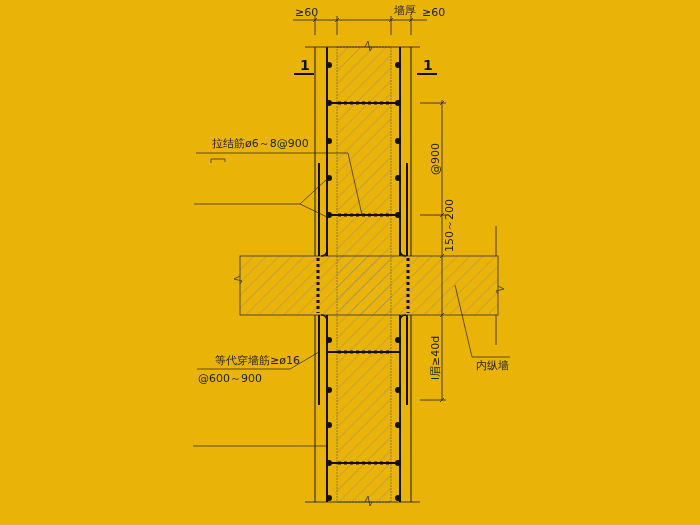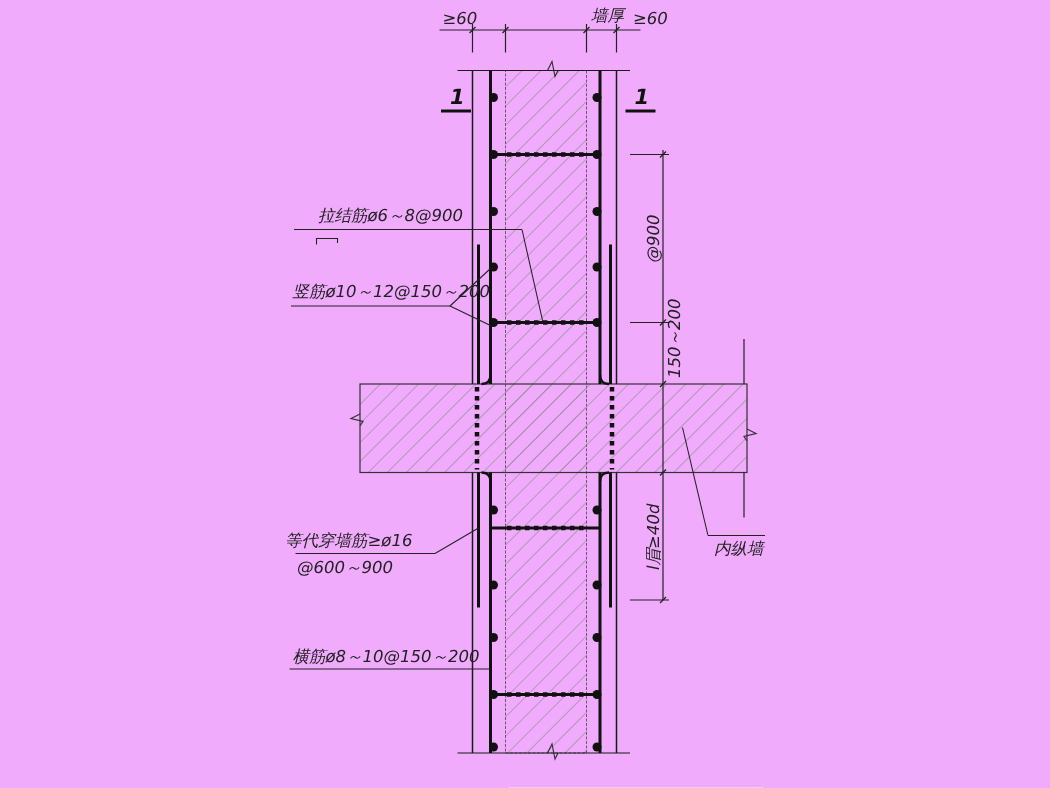--- a/index.html
+++ b/index.html
@@ -1,17 +1,17 @@
 <!DOCTYPE html>
 <html><head>
 <meta charset="utf-8">
 <style>
   html,body{margin:0;padding:0;background:#fff;}
   body{width:700px;height:525px;overflow:hidden;position:relative;font-family:"DejaVu Sans",sans-serif;}
-  .sheet{position:absolute;left:0;top:0;width:700px;height:525px;background:#f0abfc;font-style:italic;}
+  .sheet{position:absolute;left:0;top:0;width:700px;height:525px;background:#eab308;}
   svg{position:absolute;left:0;top:0;}
   .lbl{position:absolute;font-size:11px;color:#222;white-space:nowrap;line-height:12px;}
   .vlbl{position:absolute;font-size:11px;color:#222;white-space:nowrap;transform:rotate(-90deg);transform-origin:left top;line-height:12px;}
   .sec{position:absolute;font-size:14px;font-weight:bold;color:#111;}
 </style>
 </head>
 <body>
 
 <div class="sheet">
 <svg width="700" height="525" viewBox="0 0 700 525">
@@ -135,22 +135,20 @@
 </svg>
 
 <div class="lbl" style="left:295px;top:7px;">≥60</div>
 <div class="lbl" style="left:353px;top:5px;margin-left:41px;">墙厚</div>
 <div class="lbl" style="left:422px;top:7px;">≥60</div>
 
 <div class="sec" style="left:300px;top:57px;">1</div>
 <div class="sec" style="left:423px;top:57px;">1</div>
 
 <div class="lbl" style="left:197px;top:138px;margin-left:15px;">拉结筋ø6～8@900</div>
-<div class="lbl" style="left:195px;top:189px;">竖筋ø10～12@150～200</div>
-<div class="lbl" style="left:190px;top:355px;">等代穿墙筋≥ø16</div>
+<div class="lbl" style="left:215px;top:355px;">等代穿墙筋≥ø16</div>
 <div class="lbl" style="left:198px;top:373px;text-align:right;">@600～900</div>
-<div class="lbl" style="left:195px;top:432px;">横筋ø8～10@150～200</div>
 <div class="lbl" style="left:476px;top:360px;">内纵墙</div>
 
 <div class="vlbl" style="left:430px;top:175px;">@900</div>
 <div class="vlbl" style="left:444px;top:252px;">150～200</div>
 <div class="vlbl" style="left:430px;top:380px;">l眉≥40d</div>
 </div>
 
 </body></html>

